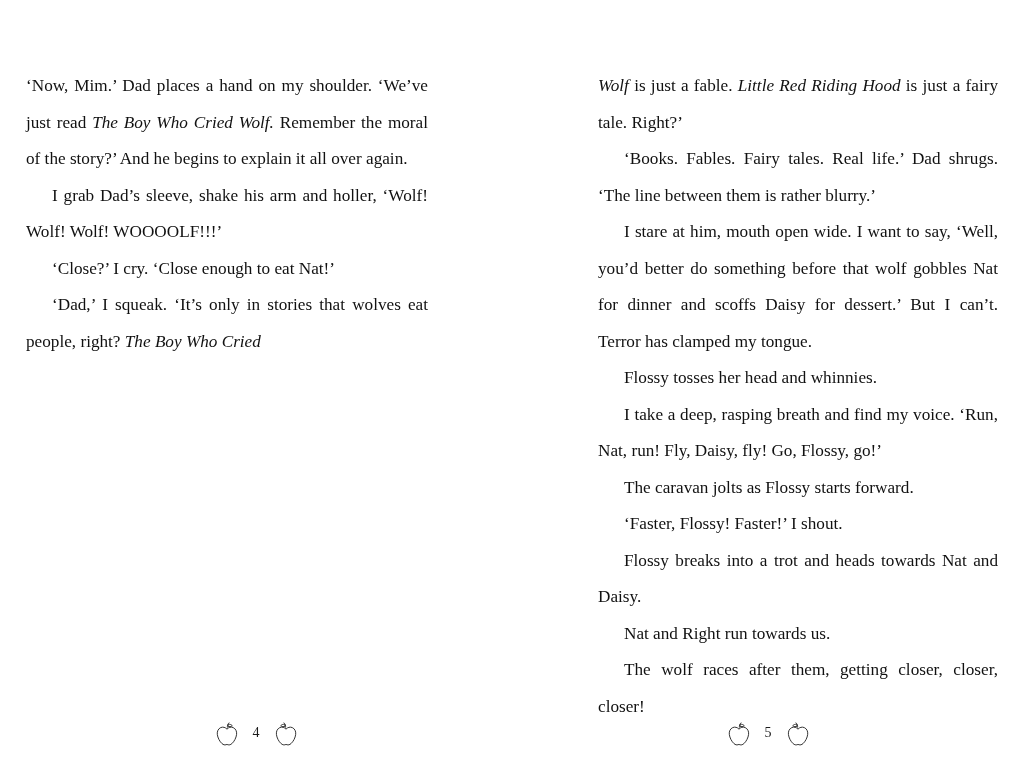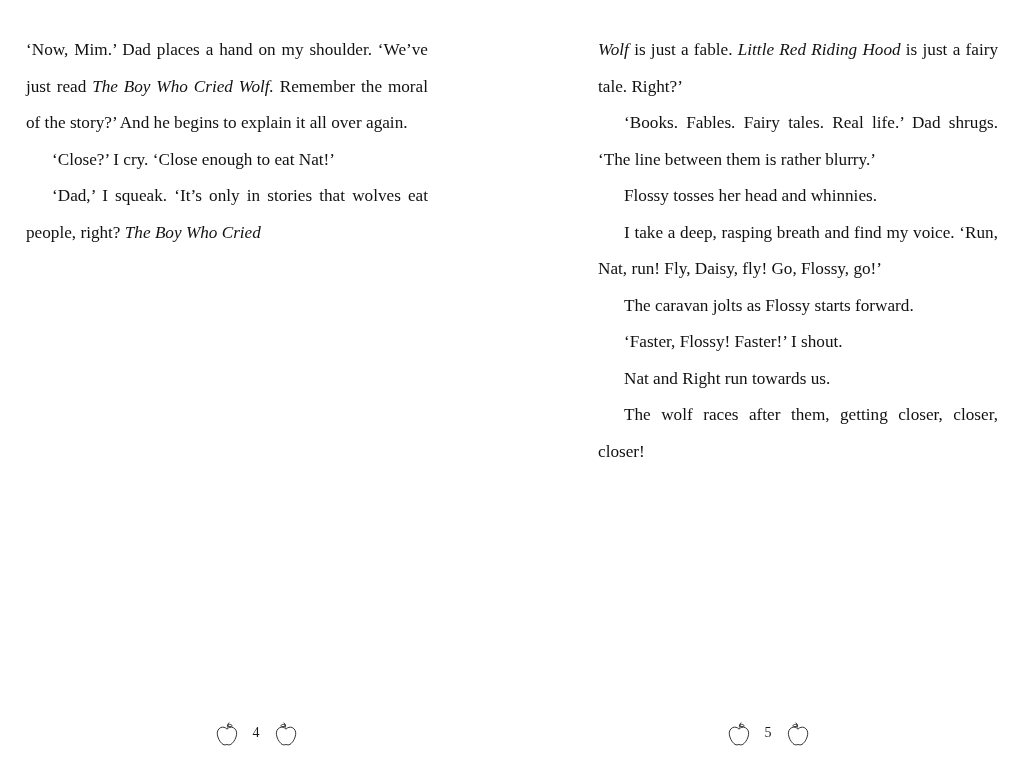--- a/index.html
+++ b/index.html
@@ -19,21 +19,21 @@
     width: 1024px;
     height: 773px;
     display: flex;
     box-sizing: border-box;
   }
   .page {
     position: relative;
     width: 512px;
     height: 773px;
     box-sizing: border-box;
-    padding: 32px 0 0 0;
+    padding: 68px 0 0 0;
   }
   .page-left .column {
     margin-left: 26px;
     margin-right: 84px;
   }
   .page-right .column {
     margin-left: 86px;
     margin-right: 26px;
   }
   .column {
@@ -83,20 +83,21 @@
   }
 </style>
 </head>
 <body>
 
 <div class="book">
 
   <div class="page page-left">
     <div class="column" id="left-col">
         <p><span>‘Now, Mim.’ Dad places a hand on my shoulder. ‘We’ve just read </span><i>The Boy Who Cried Wolf.</i><span> Remember the moral of the story?’ And he begins to explain it all over again.</span></p>
+        <p class="indent"><span>I grab Dad’s sleeve, shake his arm and holler, ‘Wolf! Wolf! Wolf! WOOOOLF!!!’</span></p>
         <p class="indent"><span>‘Close?’ I cry. ‘Close enough to eat Nat!’</span></p>
         <p class="indent"><span>‘Dad,’ I squeak. ‘It’s only in stories that wolves eat people, right? </span><i>The Boy Who Cried</i></p>
       </div>
     <div class="page-footer">
       <span class="apple">
         <svg width="24" height="28" viewBox="0 0 24 28">
           <path d="M12 9.2c-1.6-1.9-4.1-2.6-6.3-1.6C3.2 8.7 2 11.4 2.3 14.3c0.4 3.6 2.4 7.2 4.7 9.3 1.3 1.2 2.8 1.6 4 1.1 0.6-0.3 1.3-0.3 1.9 0 1.2 0.5 2.7 0.1 4-1.1 2.3-2.1 4.3-5.7 4.7-9.3 0.3-2.9-0.9-5.6-3.4-6.7-2.2-1-4.7-0.3-6.2 1.6z" fill="none" stroke="#333" stroke-width="1"></path>
           <path d="M12.4 7.6c-0.2-1.9 0.4-3.6 1.8-5" fill="none" stroke="#333" stroke-width="1"></path>
           <path d="M13.1 4.3c1.6-0.3 3.1 0.2 4.2 1.5-1.4 0.9-3 1.1-4.3 0.4z" fill="none" stroke="#333" stroke-width="1"></path>
         </svg>
@@ -109,24 +110,26 @@
           <path d="M13.1 4.3c1.6-0.3 3.1 0.2 4.2 1.5-1.4 0.9-3 1.1-4.3 0.4z" fill="none" stroke="#333" stroke-width="1"></path>
         </svg>
       </span>
     </div>
   </div>
 
   <div class="page page-right">
     <div class="column" id="right-col">
         <p><i>Wolf</i><span> is just a fable. </span><i>Little Red Riding Hood</i><span> is just a fairy tale. Right?’</span></p>
         <p class="indent"><span>‘Books. Fables. Fairy tales. Real life.’ Dad shrugs. ‘The line between them is rather blurry.’</span></p>
+        <p class="indent"><span>I stare at him, mouth open wide. I want to say, ‘Well, you’d better do something before that wolf gobbles Nat for dinner and scoffs Daisy for dessert.’ But I can’t. Terror has clamped my tongue.</span></p>
         <p class="indent"><span>Flossy tosses her head and whinnies.</span></p>
         <p class="indent"><span>I take a deep, rasping breath and find my voice. ‘Run, Nat, run! Fly, Daisy, fly! Go, Flossy, go!’</span></p>
         <p class="indent"><span>The caravan jolts as Flossy starts forward.</span></p>
         <p class="indent"><span>‘Faster, Flossy! Faster!’ I shout.</span></p>
+        <p class="indent"><span>Flossy breaks into a trot and heads towards Nat and Daisy.</span></p>
         <p class="indent"><span>Nat and Right run towards us.</span></p>
         <p class="indent"><span>The wolf races after them, getting closer, closer, closer!</span></p>
       </div>
     <div class="page-footer">
       <span class="apple">
         <svg width="24" height="28" viewBox="0 0 24 28">
           <path d="M12 9.2c-1.6-1.9-4.1-2.6-6.3-1.6C3.2 8.7 2 11.4 2.3 14.3c0.4 3.6 2.4 7.2 4.7 9.3 1.3 1.2 2.8 1.6 4 1.1 0.6-0.3 1.3-0.3 1.9 0 1.2 0.5 2.7 0.1 4-1.1 2.3-2.1 4.3-5.7 4.7-9.3 0.3-2.9-0.9-5.6-3.4-6.7-2.2-1-4.7-0.3-6.2 1.6z" fill="none" stroke="#333" stroke-width="1"></path>
           <path d="M12.4 7.6c-0.2-1.9 0.4-3.6 1.8-5" fill="none" stroke="#333" stroke-width="1"></path>
           <path d="M13.1 4.3c1.6-0.3 3.1 0.2 4.2 1.5-1.4 0.9-3 1.1-4.3 0.4z" fill="none" stroke="#333" stroke-width="1"></path>
         </svg>

